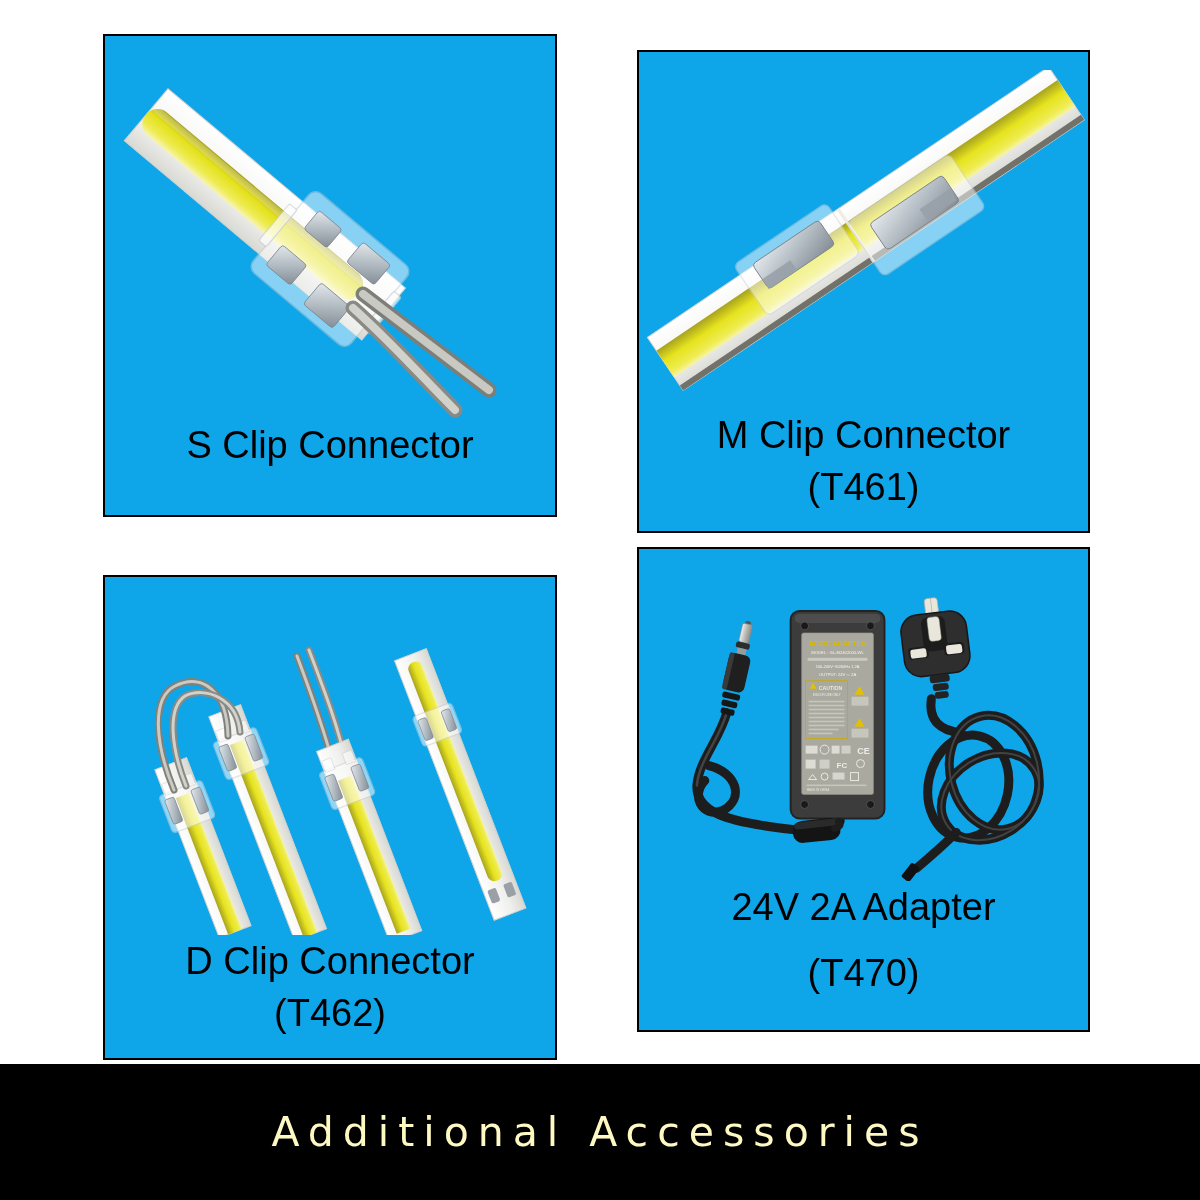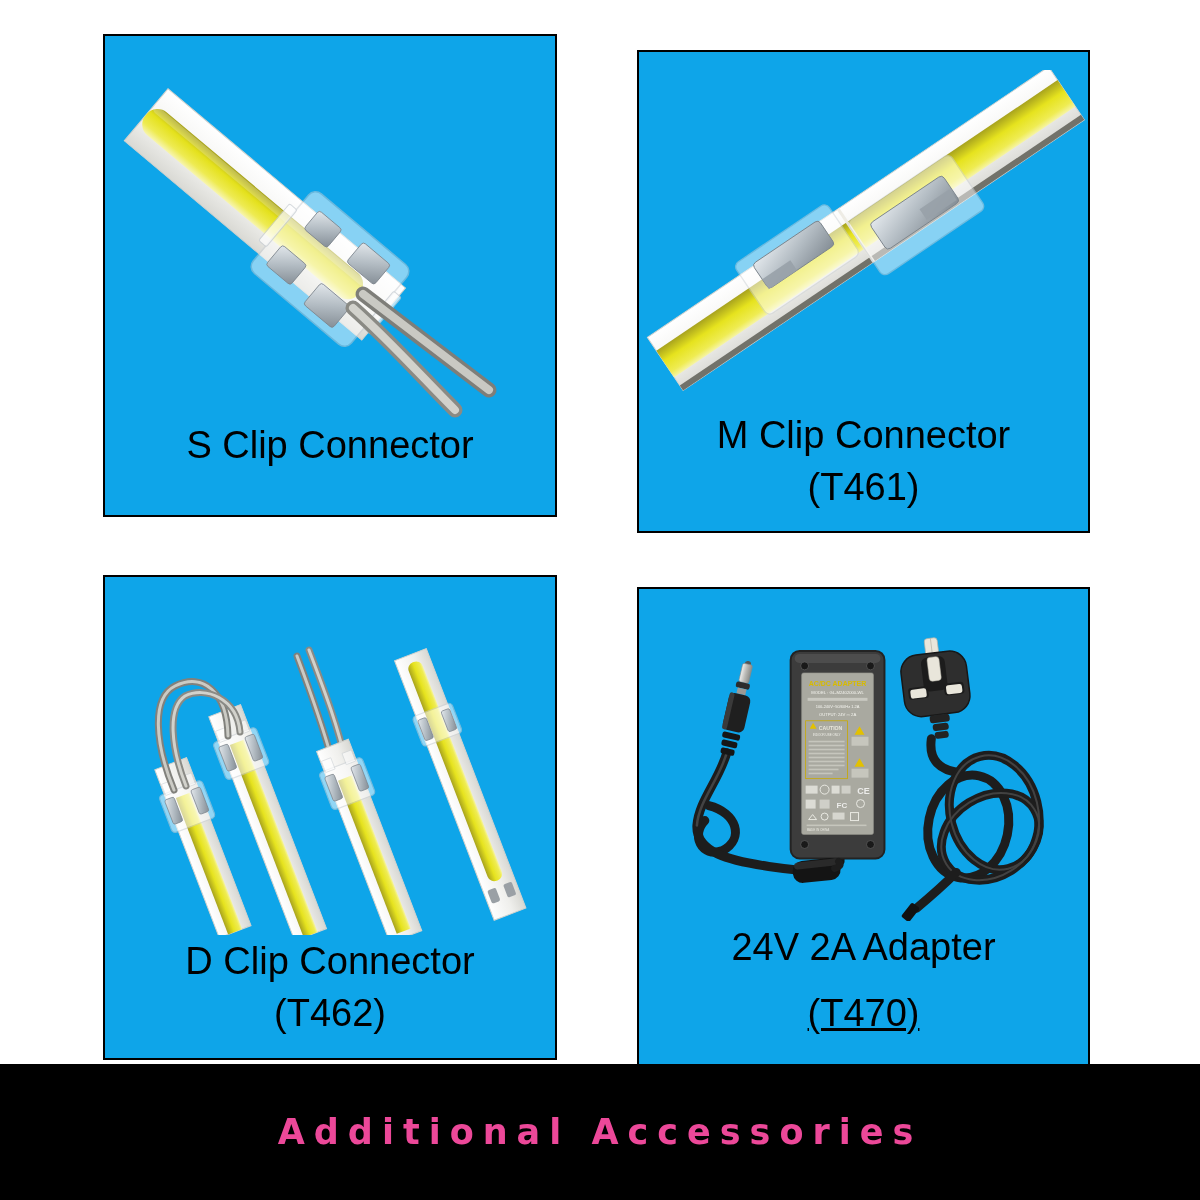--- a/index.html
+++ b/index.html
@@ -3,28 +3,28 @@
 <meta charset="utf-8">
 <style>
   html,body{margin:0;padding:0;}
   body{width:1200px;height:1200px;background:#ffffff;font-family:"Liberation Sans",sans-serif;}
   .stage{position:relative;width:1200px;height:1200px;background:#ffffff;overflow:hidden;}
   .card{position:absolute;box-sizing:border-box;border:2px solid #000000;background:#0ea5e9;
         display:flex;flex-direction:column;align-items:center;justify-content:center;}
   #card-s{left:103px;top:34px;width:454px;height:483px;}
   #card-m{left:637px;top:34px;width:453px;height:483px;margin-top:16px;}
   #card-d{left:103px;top:547px;width:454px;height:485px;margin-top:28px;}
-  #card-a{left:637px;top:547px;width:453px;height:485px;margin-top:40px;}
+  #card-a{left:637px;top:547px;width:453px;height:485px;}
   .card-image{display:block;width:100%;}
   .card-text{width:100%;text-align:center;color:#000000;font-size:38px;line-height:52px;}
-  .code-line.gap{margin-top:14px;text-decoration:underline;}
+  .code-line.gap{margin-top:14px;}
   .banner{position:absolute;left:0;top:1064px;width:1200px;height:136px;background:#000000;
           display:flex;align-items:center;justify-content:center;}
-  .banner-title{color:#ec4899;font-family:"DejaVu Sans",sans-serif;font-size:35px;
-                letter-spacing:9px;font-weight:700;}
+  .banner-title{color:#fef9c3;font-family:"DejaVu Sans",sans-serif;font-size:41px;
+                letter-spacing:9px;font-weight:400;}
   svg text{font-family:"Liberation Sans",sans-serif;}
 </style>
 </head>
 <body>
 
 <div class="stage">
 
   <div class="card" id="card-s">
     <svg class="card-image" width="100%" height="339" viewBox="0 0 450 339" preserveAspectRatio="xMidYMin meet">
       <defs>

